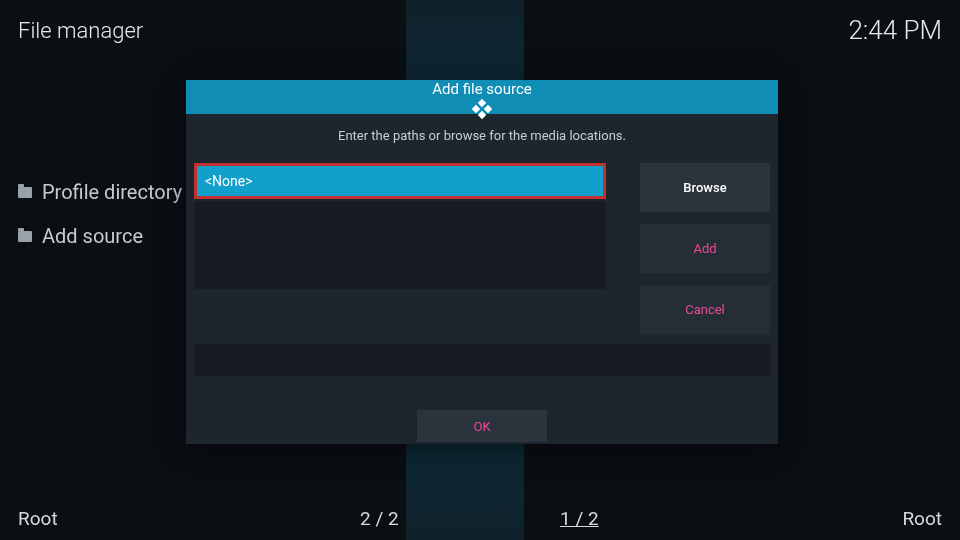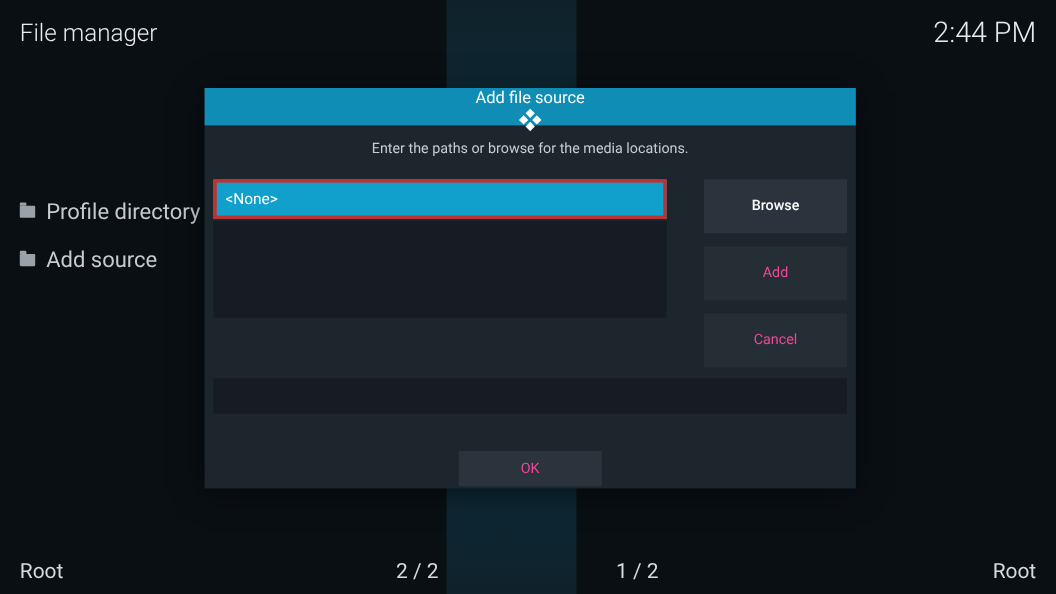--- a/index.html
+++ b/index.html
@@ -171,21 +171,21 @@
       bottom: 10px;
       left: 0; right: 0;
       display: flex;
       justify-content: space-between;
       padding: 0 18px;
       font-size: 19px;
       color: #d6dadd;
       z-index: 1;
     }
     .count-left { position: absolute; left: 360px; }
-    .count-right { position: absolute; left: 560px; }
+    .count-right { position: absolute; left: 560px; text-decoration: underline; }
   </style>
 </head>
 <body>
 
 <div class="bg-stripe"></div>
 
 <div class="header">
   <div class="header-title">File manager</div>
   <div class="clock">2:44 PM</div>
 </div>

